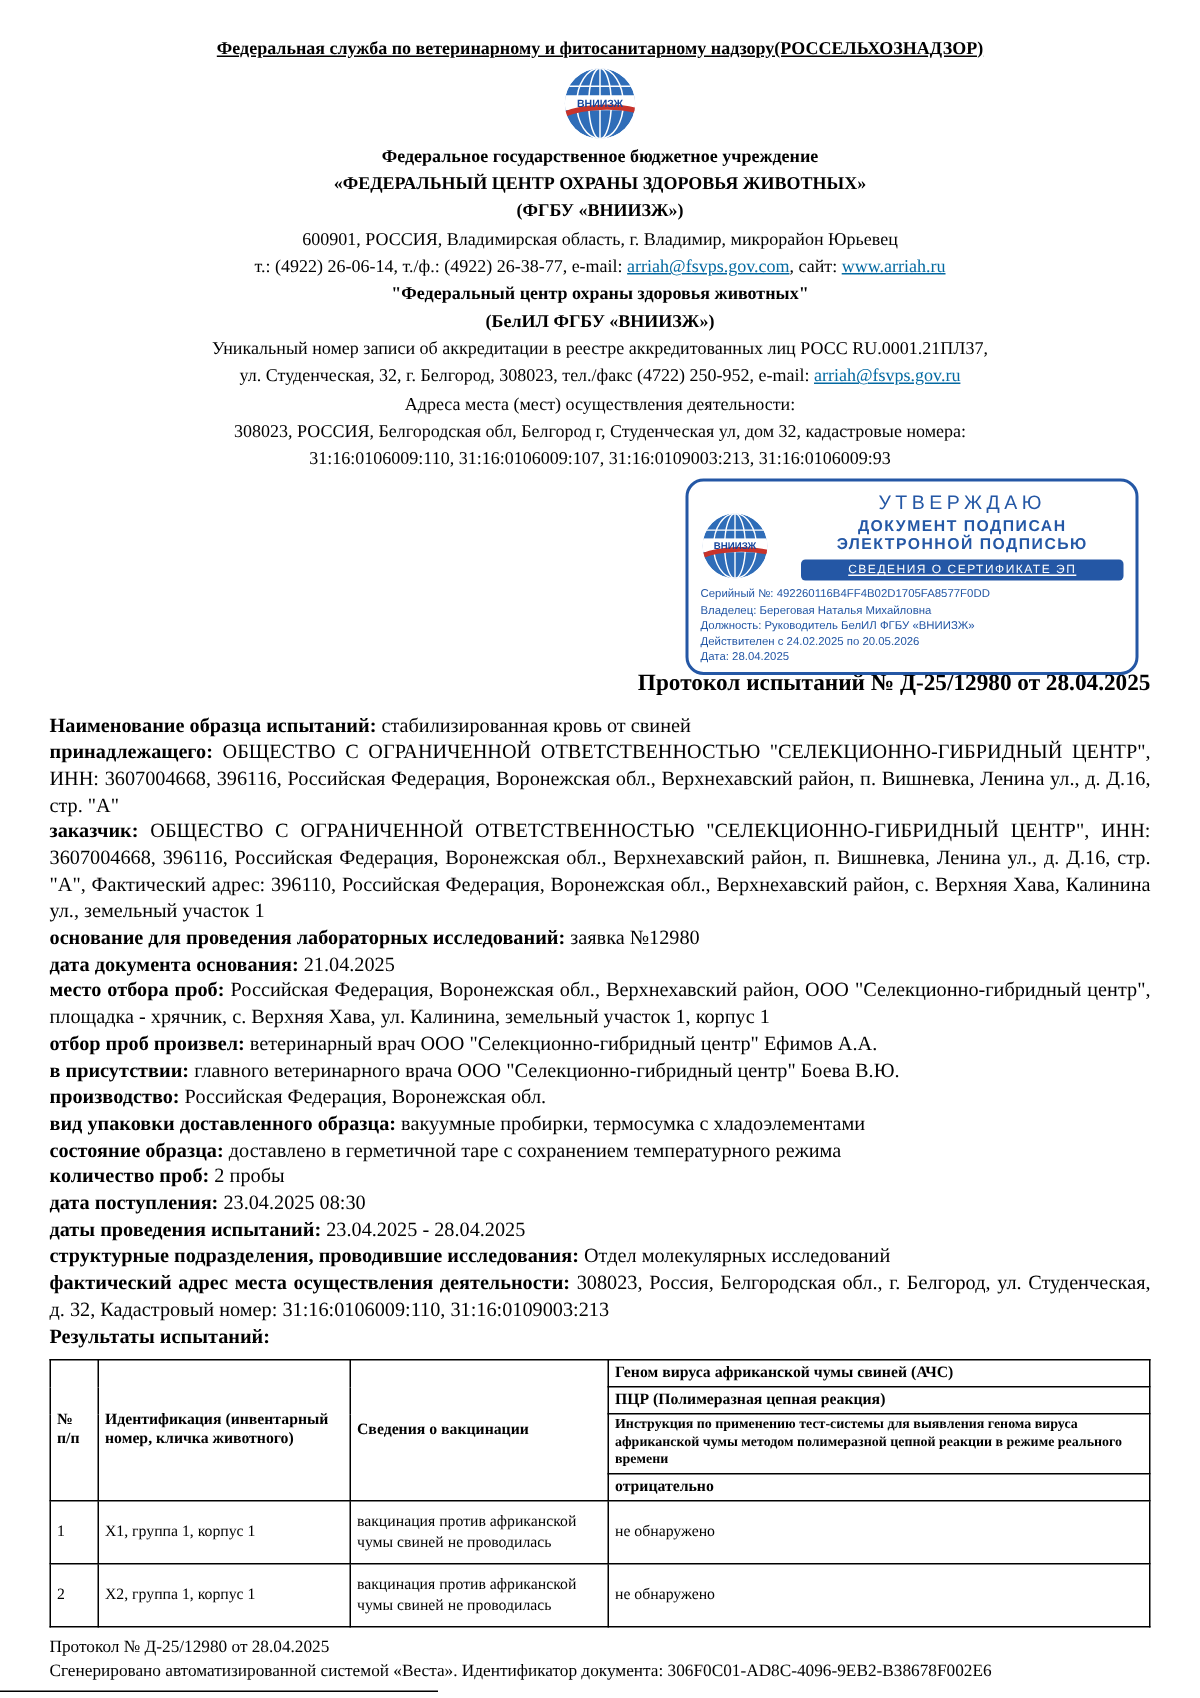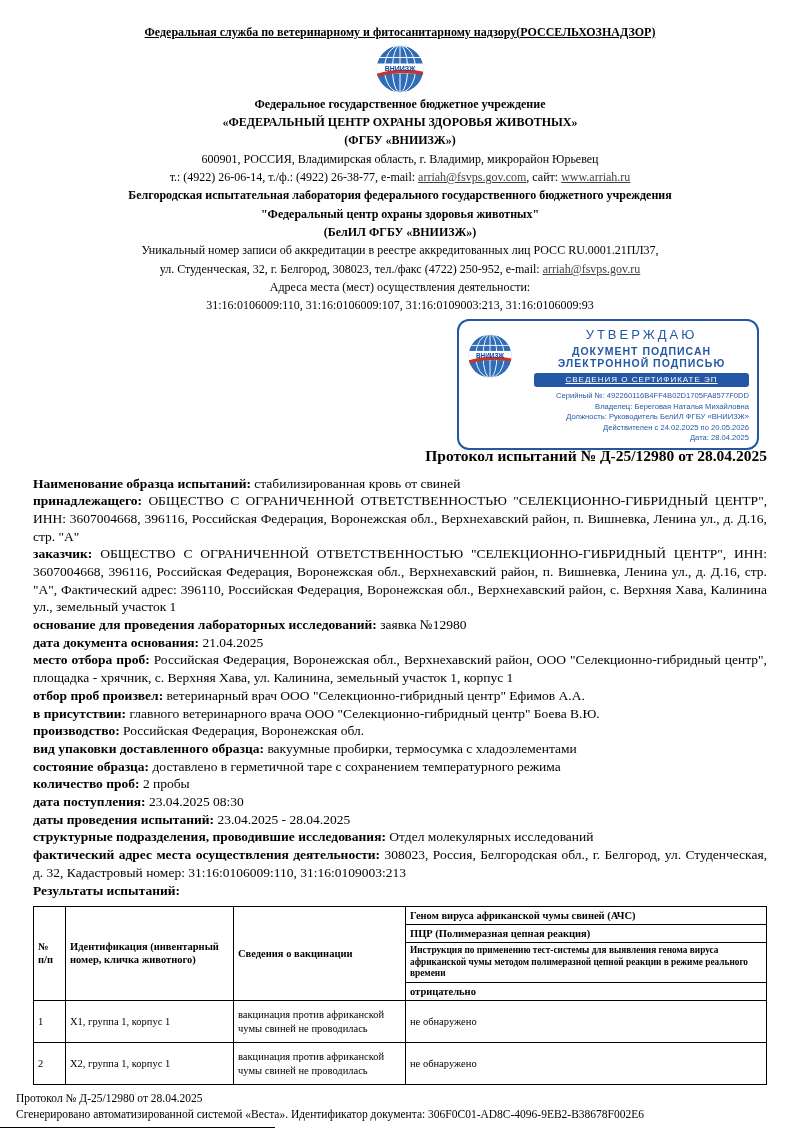--- a/index.html
+++ b/index.html
@@ -7,50 +7,50 @@
   body { font-family: "Liberation Serif", serif; color: #000; }
   .page { width: 800px; height: 1132px; margin: 0 auto; background: #fff; padding: 22px 33px 0; position: relative; overflow: hidden; }
 
   
   .hdr { text-align: center; }
   .hdr p { font-size: 12px; line-height: 1.32; margin: 2.5px 0; }
   .bold { font-weight: bold; }
   .agency { font-size: 11.5px; font-weight: bold; text-decoration: underline; margin-bottom: 6px; }
   .logo-wrap { text-align: center; margin: 4px 0 2px; }
   .logo { width: 50px; height: 50px; vertical-align: middle; }
-  a.link { color: #404040; text-decoration: underline; cursor: pointer; }
+  a.link { color: #0369a1; text-decoration: underline; cursor: pointer; }
 
   
   .stamp-row { height: 128px; position: relative; }
   .stamp { position: absolute; right: 8px; top: 2px; width: 302px; border: 2px solid #2457a5; border-radius: 12px; padding: 5px 8px 4px; color: #2457a5; background: #fff; }
-  .stamp-top { display: flex; gap: 21px; align-items: center; }
+  .stamp-top { display: flex; gap: 21px; align-items: flex-end; }
   .stamp-logo { width: 46px; height: 46px; flex: none; }
   .stamp-col { flex: 1; text-align: center; }
   .stamp-approve { font-family: "Liberation Sans", sans-serif; font-size: 13px; letter-spacing: 3px; margin: 1px 0 3px; }
   .stamp-signed { font-family: "Liberation Sans", sans-serif; font-size: 10.5px; font-weight: bold; line-height: 1.2; letter-spacing: 1px; }
   .stamp-bar { background: #2457a5; color: #fff; font-family: "Liberation Sans", sans-serif; font-size: 8px; letter-spacing: 1px; border-radius: 3px; padding: 2.5px 2px; margin-top: 3px; text-decoration: underline; }
-  .stamp-details { margin-top: 4px; text-align: right; font-family: "Liberation Sans", sans-serif; font-size: 7.6px; line-height: 1.4; }
+  .stamp-details { margin-top: 4px; text-align: left; font-family: "Liberation Sans", sans-serif; font-size: 7.6px; line-height: 1.4; }
 
   
   .doc-title { font-size: 15.5px; font-weight: bold; text-align: right; margin: 2px 0 10px; }
 
   
   .fields p { font-size: 13.5px; line-height: 1.31; text-align: justify; }
   .results-heading { font-size: 13.5px; font-weight: bold; margin-top: 1px; }
 
   
   table.results { width: 100%; border-collapse: collapse; margin-top: 6px; table-layout: fixed; }
   table.results td { border: 1px solid #000; text-align: left; vertical-align: middle; font-size: 10.5px; line-height: 1.25; padding: 2px 4px; }
   table.results td.th { font-weight: bold; }
   table.results td.small { font-size: 9.3px; }
   td.num { white-space: pre-line; }
   tr.data-row td { height: 42px; }
 
   
-  .footer { position: absolute; left: 16px; right: 33px; bottom: 4px; }
+  .footer { position: absolute; left: 33px; right: 33px; bottom: 4px; }
   .footer p { font-size: 11.5px; line-height: 1.4; }
   .footer-line { border-top: 1px solid #000; width: 292px; margin-left: -33px; margin-top: 5px; }
 </style>
 </head>
 <body>
 
 <div class="page">
 
   <div class="hdr">
     <p class="agency">Федеральная служба по ветеринарному и фитосанитарному надзору(РОССЕЛЬХОЗНАДЗОР)</p>
@@ -75,26 +75,26 @@
         </g>
         <text x="50" y="54" text-anchor="middle" font-size="14" font-weight="bold" fill="#16459c" font-family="Liberation Sans, sans-serif">ВНИИЗЖ</text>
       </svg>
     </div>
 
     <p class="bold">Федеральное государственное бюджетное учреждение</p>
     <p class="bold">«ФЕДЕРАЛЬНЫЙ ЦЕНТР ОХРАНЫ ЗДОРОВЬЯ ЖИВОТНЫХ»</p>
     <p class="bold">(ФГБУ «ВНИИЗЖ»)</p>
     <p>600901, РОССИЯ, Владимирская область, г. Владимир, микрорайон Юрьевец</p>
     <p><span>т.: (4922) 26-06-14, т./ф.: (4922) 26-38-77, e-mail: </span><a class="link">arriah@fsvps.gov.com</a><span>, сайт: </span><a class="link">www.arriah.ru</a></p>
-    <p class="bold">Белгородская испытательная лаборатория федерального государственного бюджетного учреждения</p>
     <p class="bold">"Федеральный центр охраны здоровья животных"</p>
     <p class="bold">(БелИЛ ФГБУ «ВНИИЗЖ»)</p>
     <p>Уникальный номер записи об аккредитации в реестре аккредитованных лиц РОСС RU.0001.21ПЛ37,</p>
     <p><span>ул. Студенческая, 32, г. Белгород, 308023, тел./факс (4722) 250-952, e-mail: </span><a class="link">arriah@fsvps.gov.ru</a></p>
     <p>Адреса места (мест) осуществления деятельности:</p>
+    <p>308023, РОССИЯ, Белгородская обл, Белгород г, Студенческая ул, дом 32, кадастровые номера:</p>
     <p>31:16:0106009:110, 31:16:0106009:107, 31:16:0109003:213, 31:16:0106009:93</p>
   </div>
 
   <div class="stamp-row">
     <div class="stamp">
       <div class="stamp-top">
         <svg class="stamp-logo" viewBox="0 0 100 100">
           <defs>
               <clipPath id="clipB">
                 <circle cx="50" cy="50" r="47"></circle>

